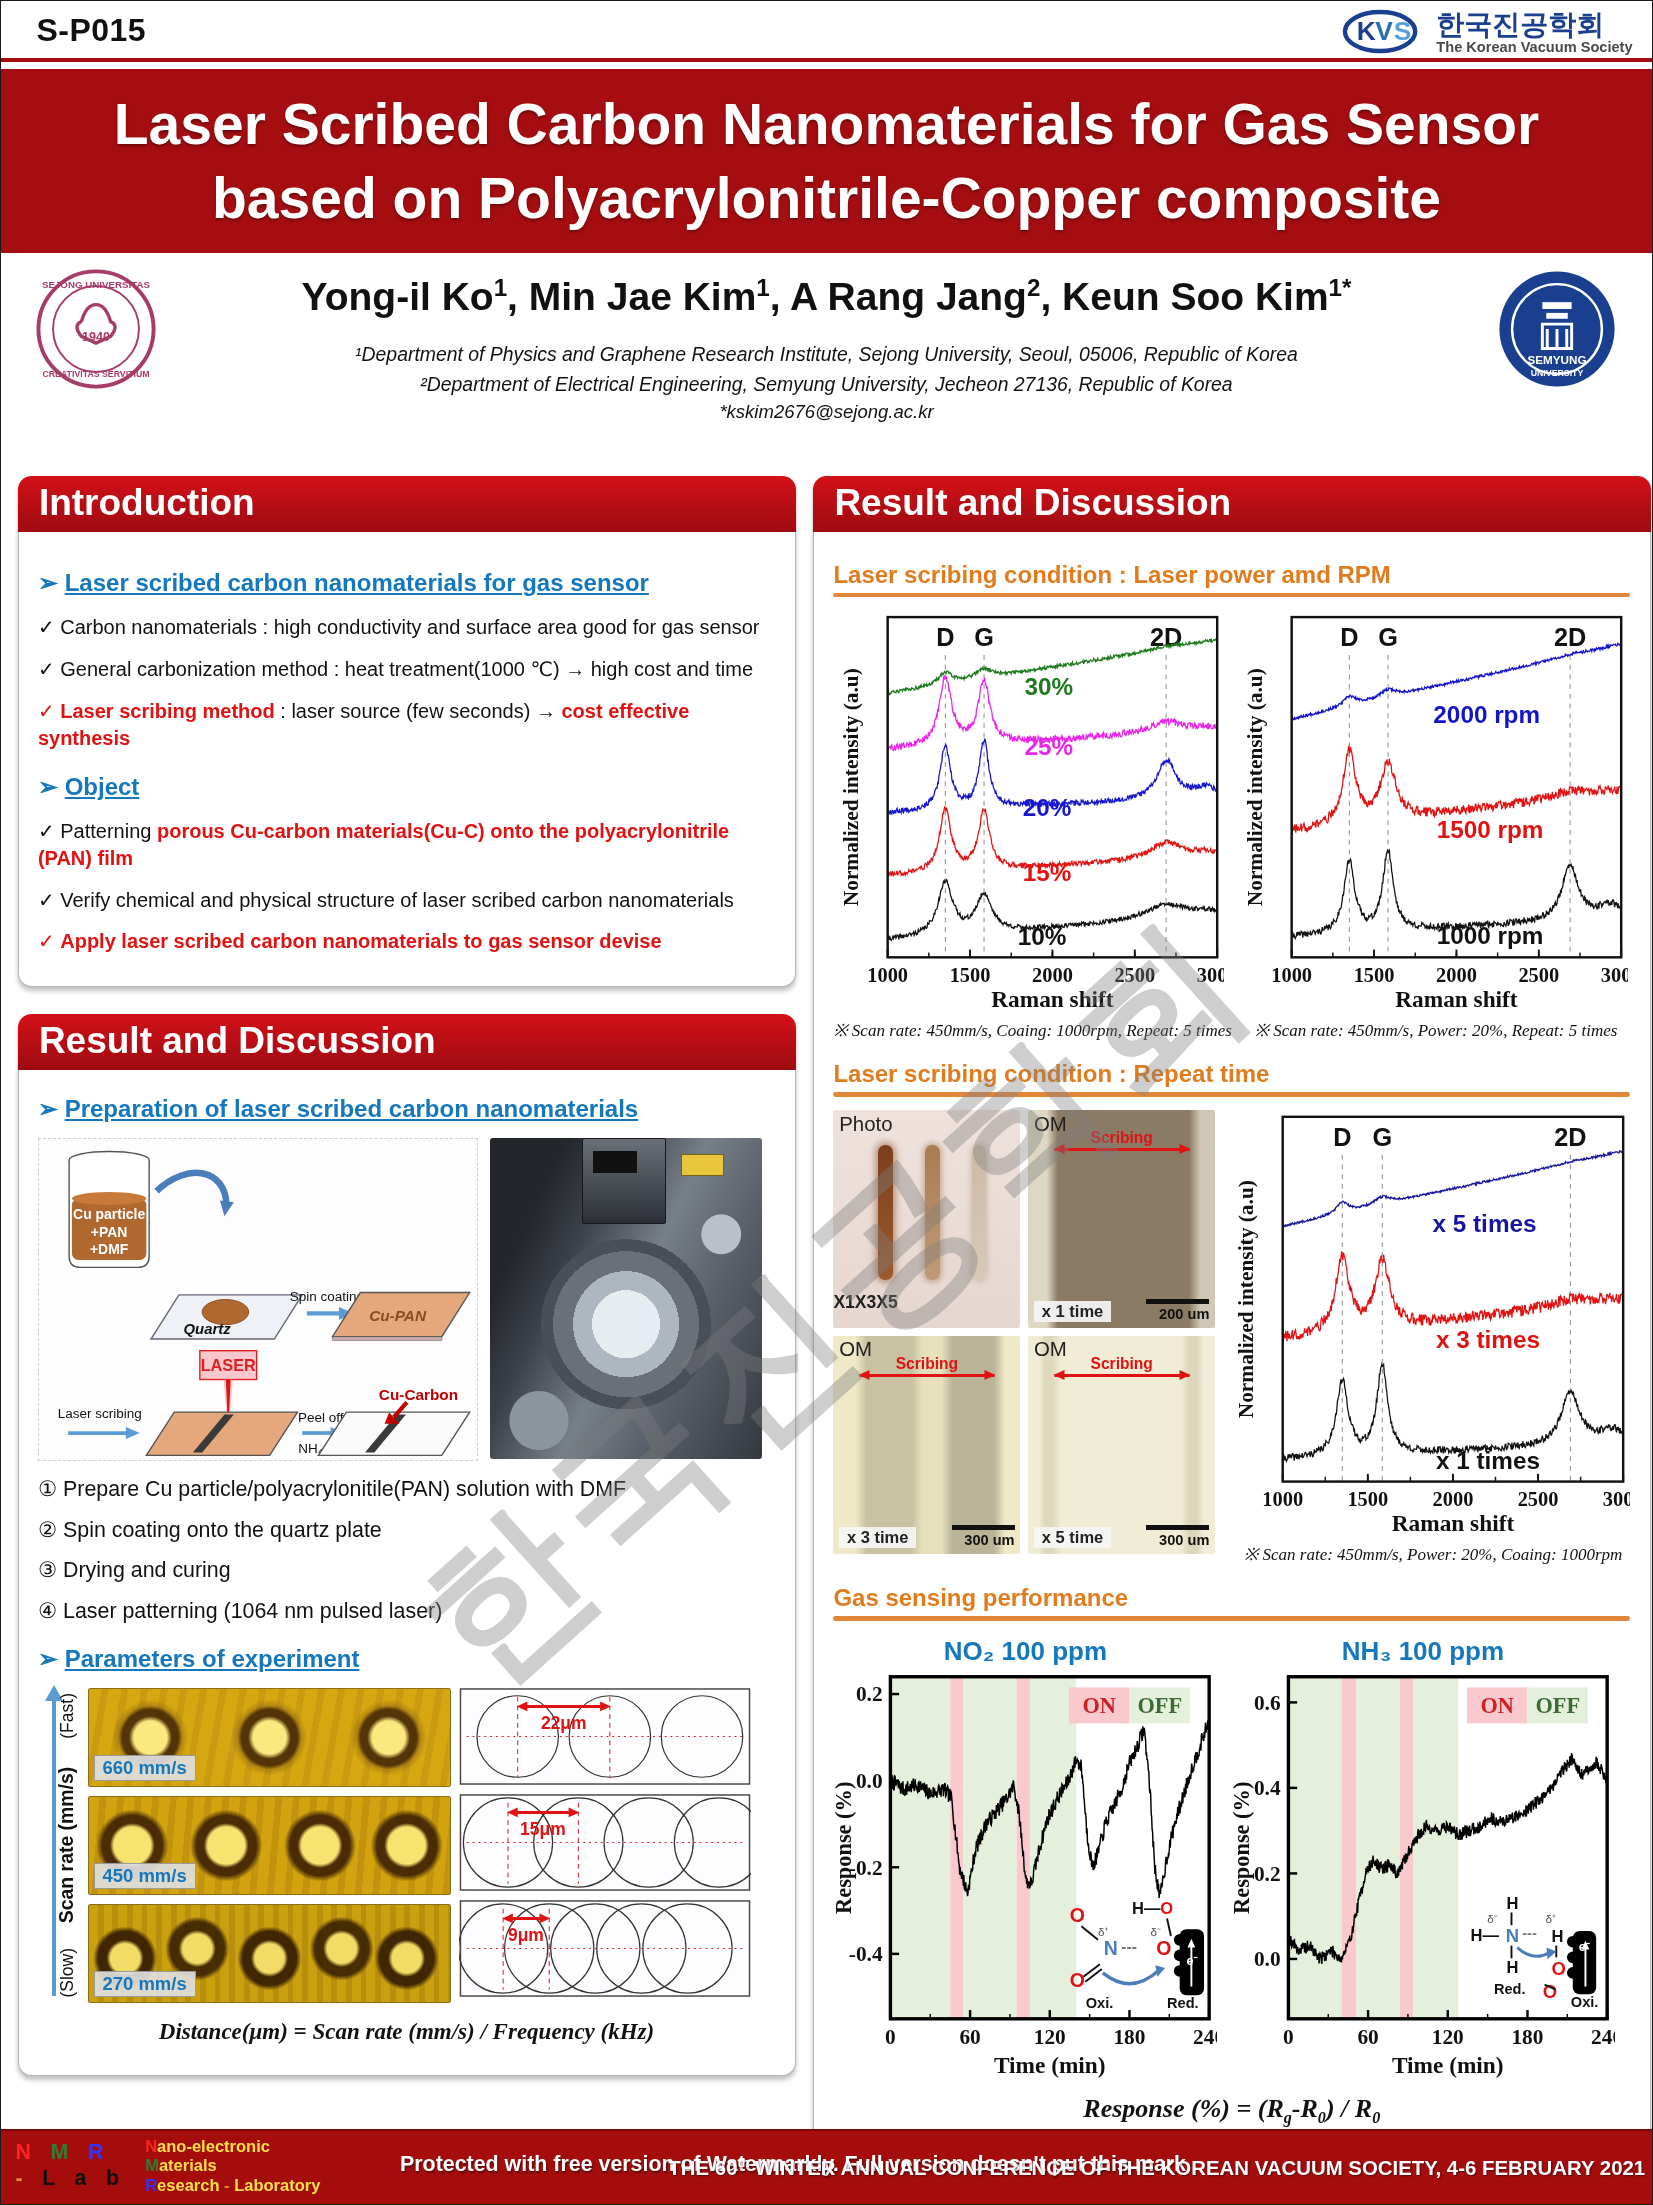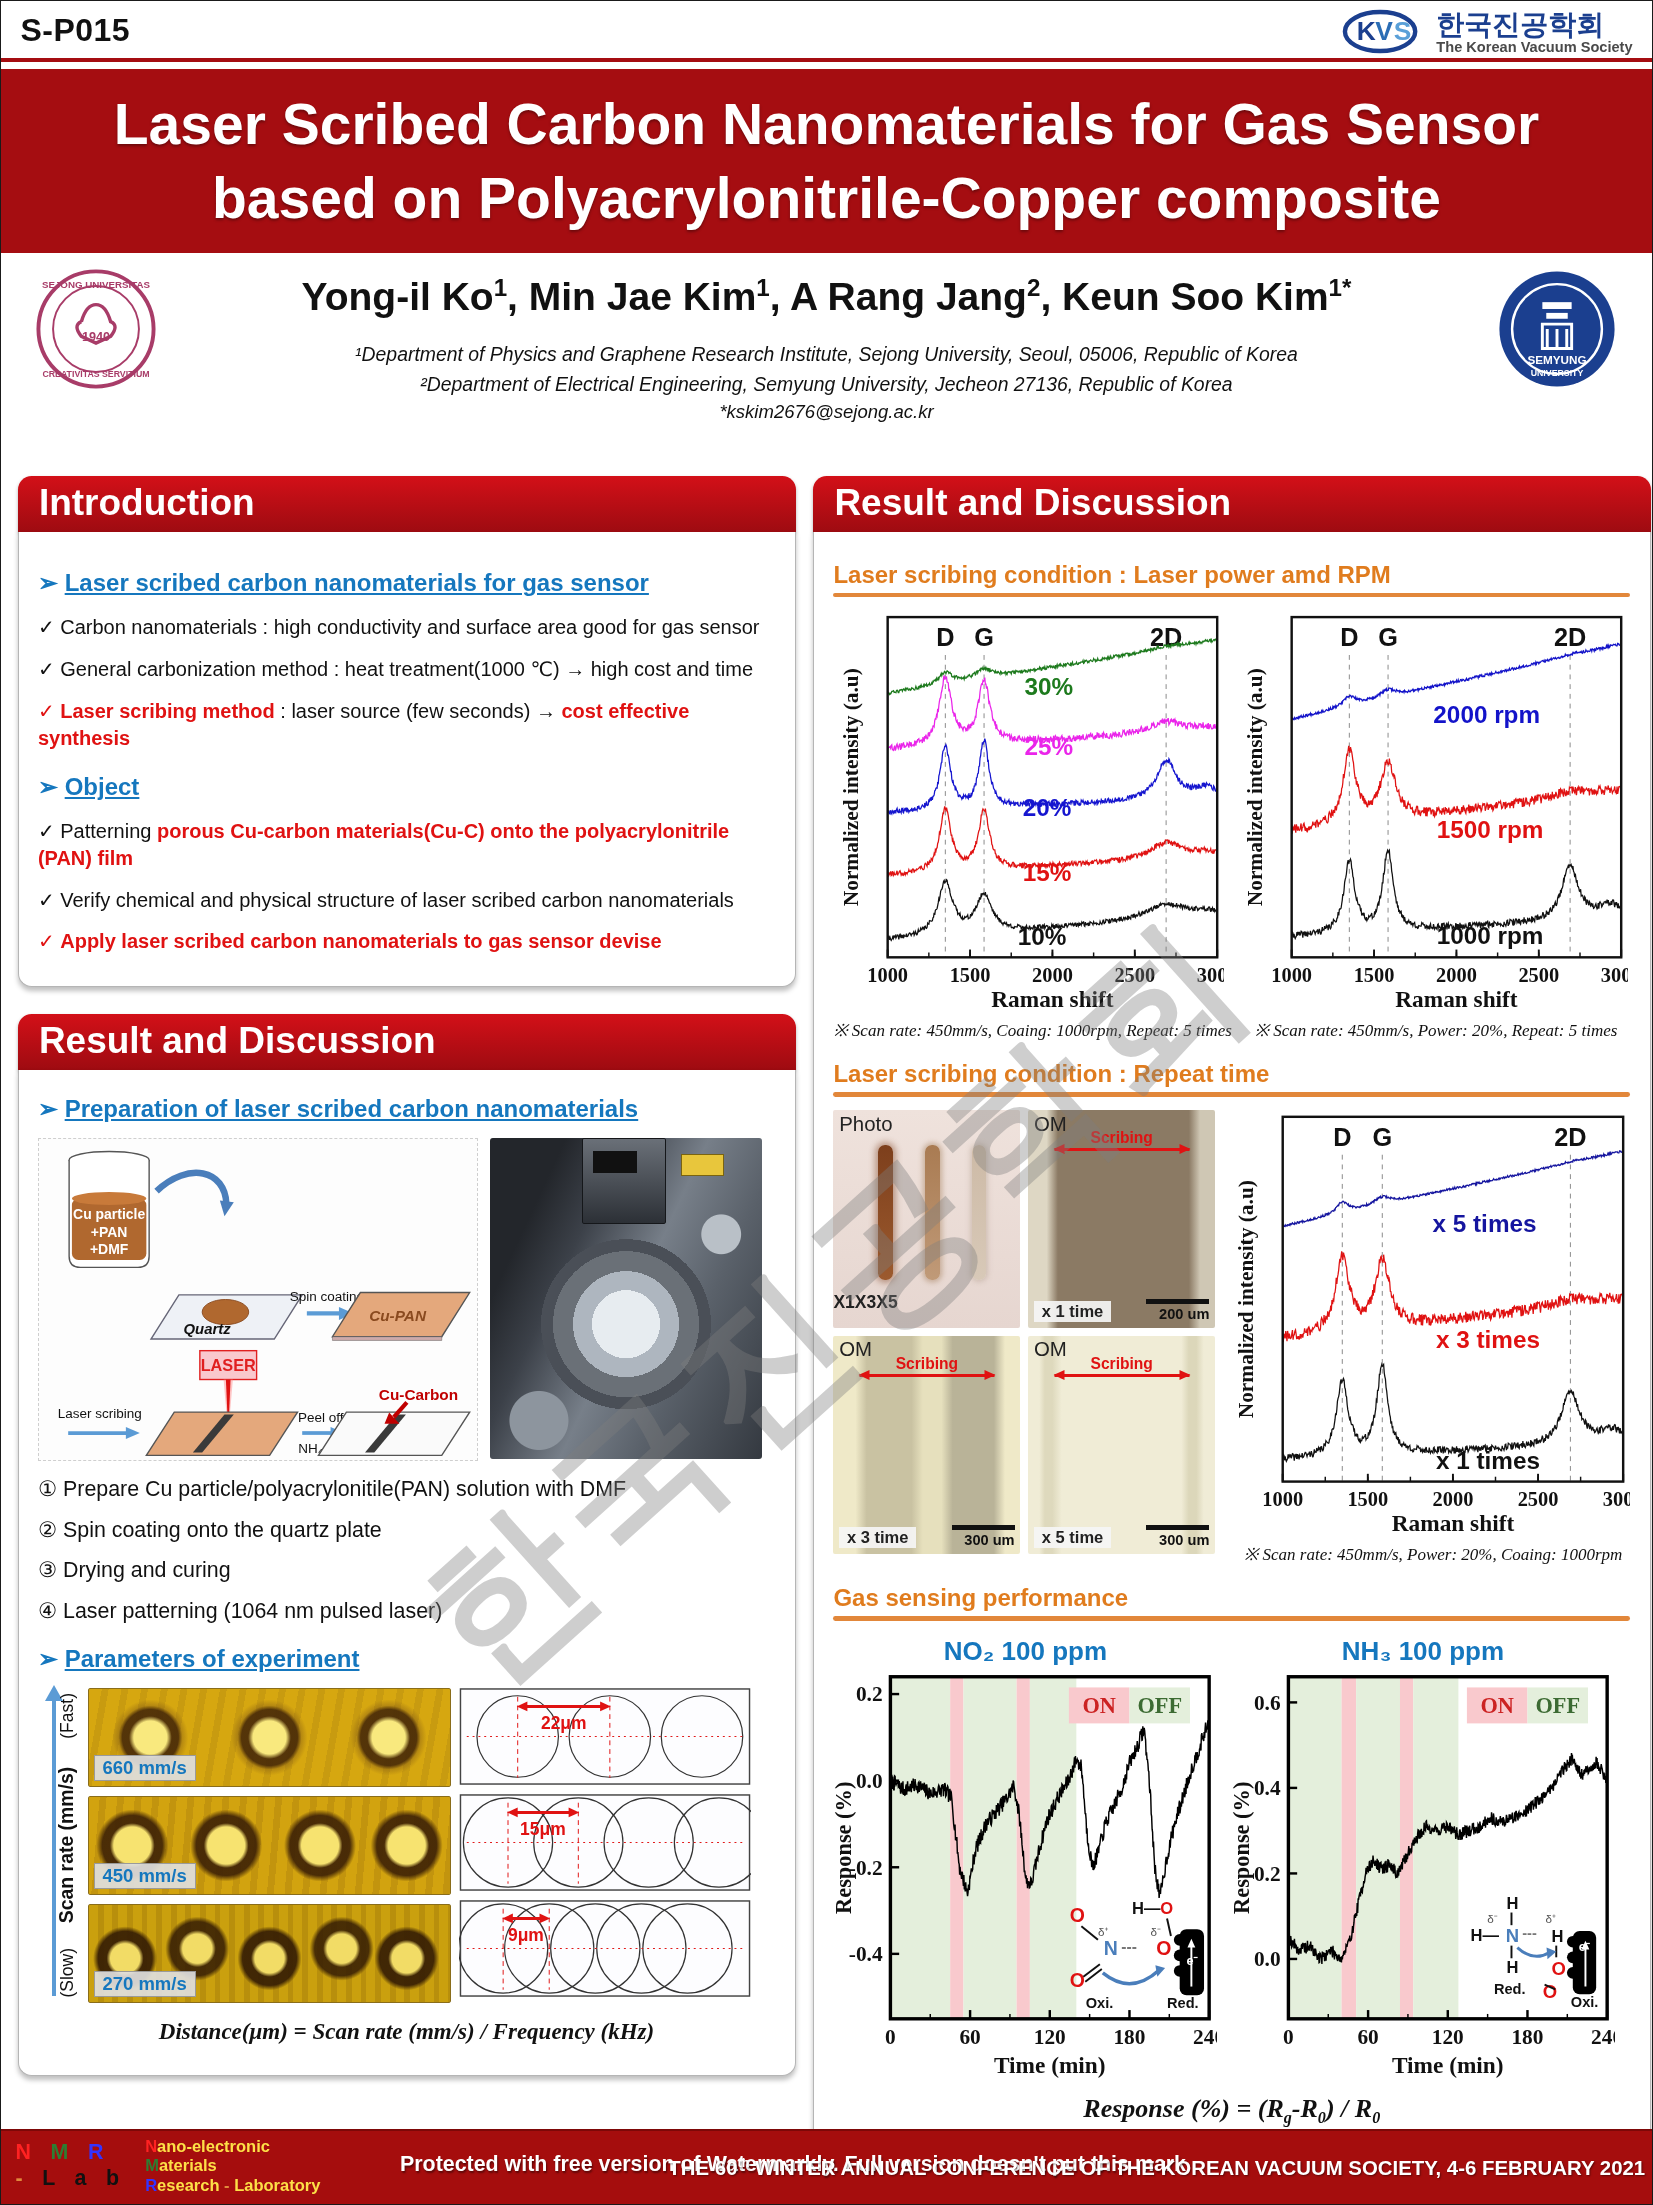--- a/index.html
+++ b/index.html
@@ -5,21 +5,21 @@
   html,body{margin:0;padding:0;background:#666;}
   .poster{position:relative;width:1653px;height:2205px;background:#fff;border:1.9px solid #1a1a1a;box-sizing:border-box;
     font-family:"Liberation Sans",sans-serif;color:#111;overflow:hidden;}
   
   .r{color:#e01212}.bl{color:#1577be}.k{color:#111}.b{font-weight:bold}
   .u{text-decoration:underline}
   .sb{vertical-align:sub;font-size:.62em}.sp{vertical-align:super;font-size:.62em}
   .fN{color:#ff2222}.fM{color:#2e7d32}.fR{color:#3333ff}.fO{color:#e08a3c}.fW{color:#fde047}.fK{color:#111}
 
   
-  .hdr{position:absolute;top:0;left:0;right:0;height:63px;}
+  .hdr{position:absolute;top:0;left:16px;right:0;height:63px;}
   .code{position:absolute;left:19.4px;top:10.7px;font-size:32px;font-weight:bold;letter-spacing:0.5px;}
   .kvswrap{position:absolute;right:19.4px;top:6.8px;display:flex;align-items:center;gap:11.7px;}
   .kvs-kr{font-size:28px;font-weight:bold;color:#1b3f8f;line-height:1.05}
   .kvs-en{font-size:14.6px;color:#4a4a4a;font-weight:bold}
   .redline{position:absolute;top:57px;left:0;right:0;height:4.4px;background:#a50d11;}
   .banner{position:absolute;top:68px;left:0;right:0;height:184px;background:#a50d11;display:flex;flex-direction:column;justify-content:center;align-items:center;}
   .banner .t{color:#fff;font-weight:bold;font-size:57px;line-height:1.3;text-shadow:0 1.9px 2.9px rgba(0,0,0,.35);}
 
   
   .authors{position:absolute;top:252px;left:0;right:0;height:224px;text-align:center;}

